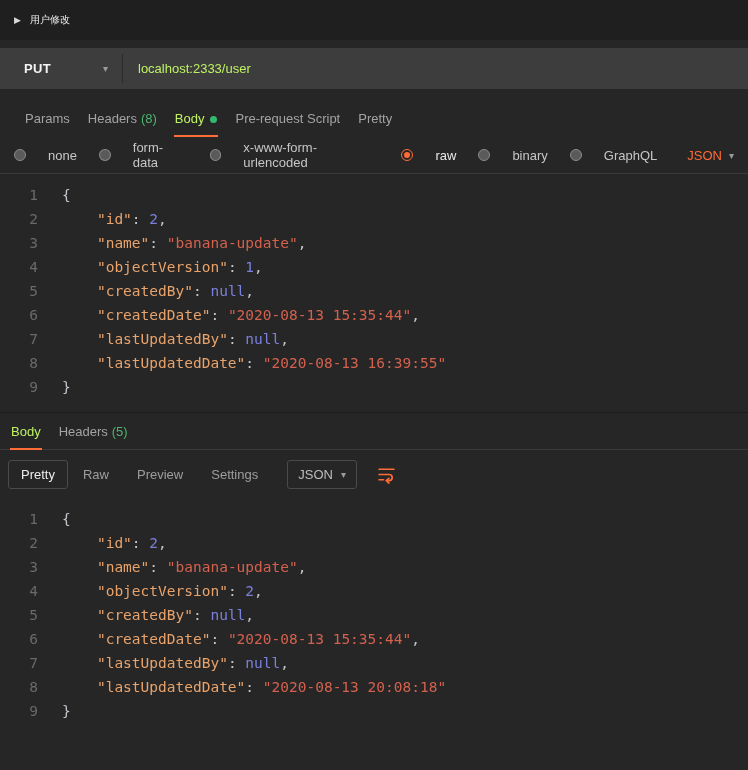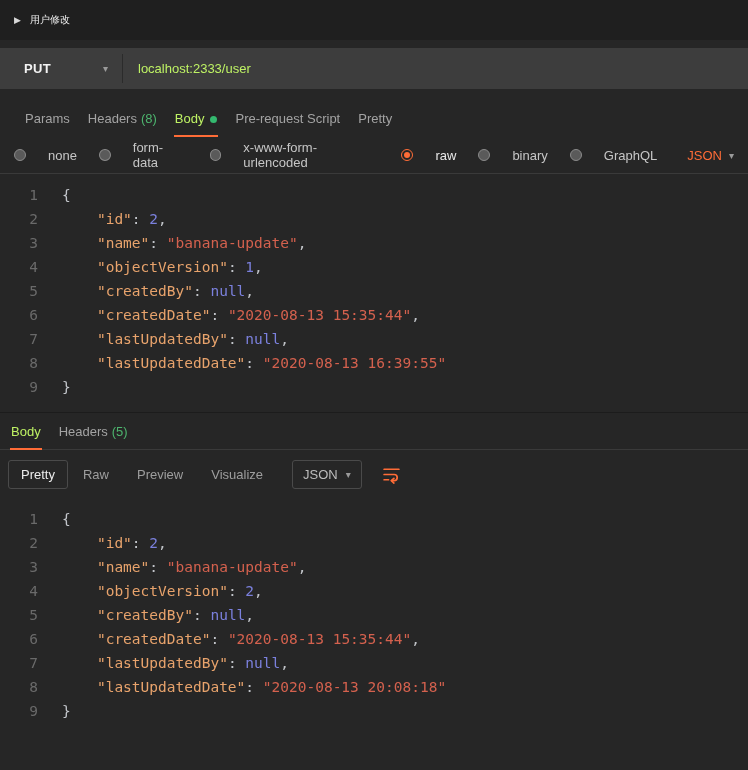--- a/index.html
+++ b/index.html
@@ -215,21 +215,21 @@
       </div>
       <div class="tab">
         <span>Headers</span><span class="count">(5)</span>
       </div>
     </nav>
 
     <div class="resp-controls">
       <div class="view-btn active">Pretty</div>
       <div class="view-btn">Raw</div>
       <div class="view-btn">Preview</div>
-      <div class="view-btn">Visualize</div>
+      <div class="view-btn">Settings</div>
       <div class="resp-lang-select">
         <span>JSON</span>
         <span class="chev-down">▾</span>
       </div>
       <button class="wrap-btn">
         <svg width="19" height="19" viewBox="0 0 18 18" fill="none">
           <path d="M2 4h14" stroke="#ff6c37" stroke-width="1.6" stroke-linecap="round"></path>
           <path d="M2 9h9.5a2.9 2.9 0 0 1 0 5.8H9.2" stroke="#ff6c37" stroke-width="1.6" stroke-linecap="round"></path>
           <path d="M11.3 12.6 L8.8 14.9 L11.3 17.1" stroke="#ff6c37" stroke-width="1.6" stroke-linecap="round" stroke-linejoin="round"></path>
           <path d="M2 14h4.2" stroke="#ff6c37" stroke-width="1.6" stroke-linecap="round"></path>

